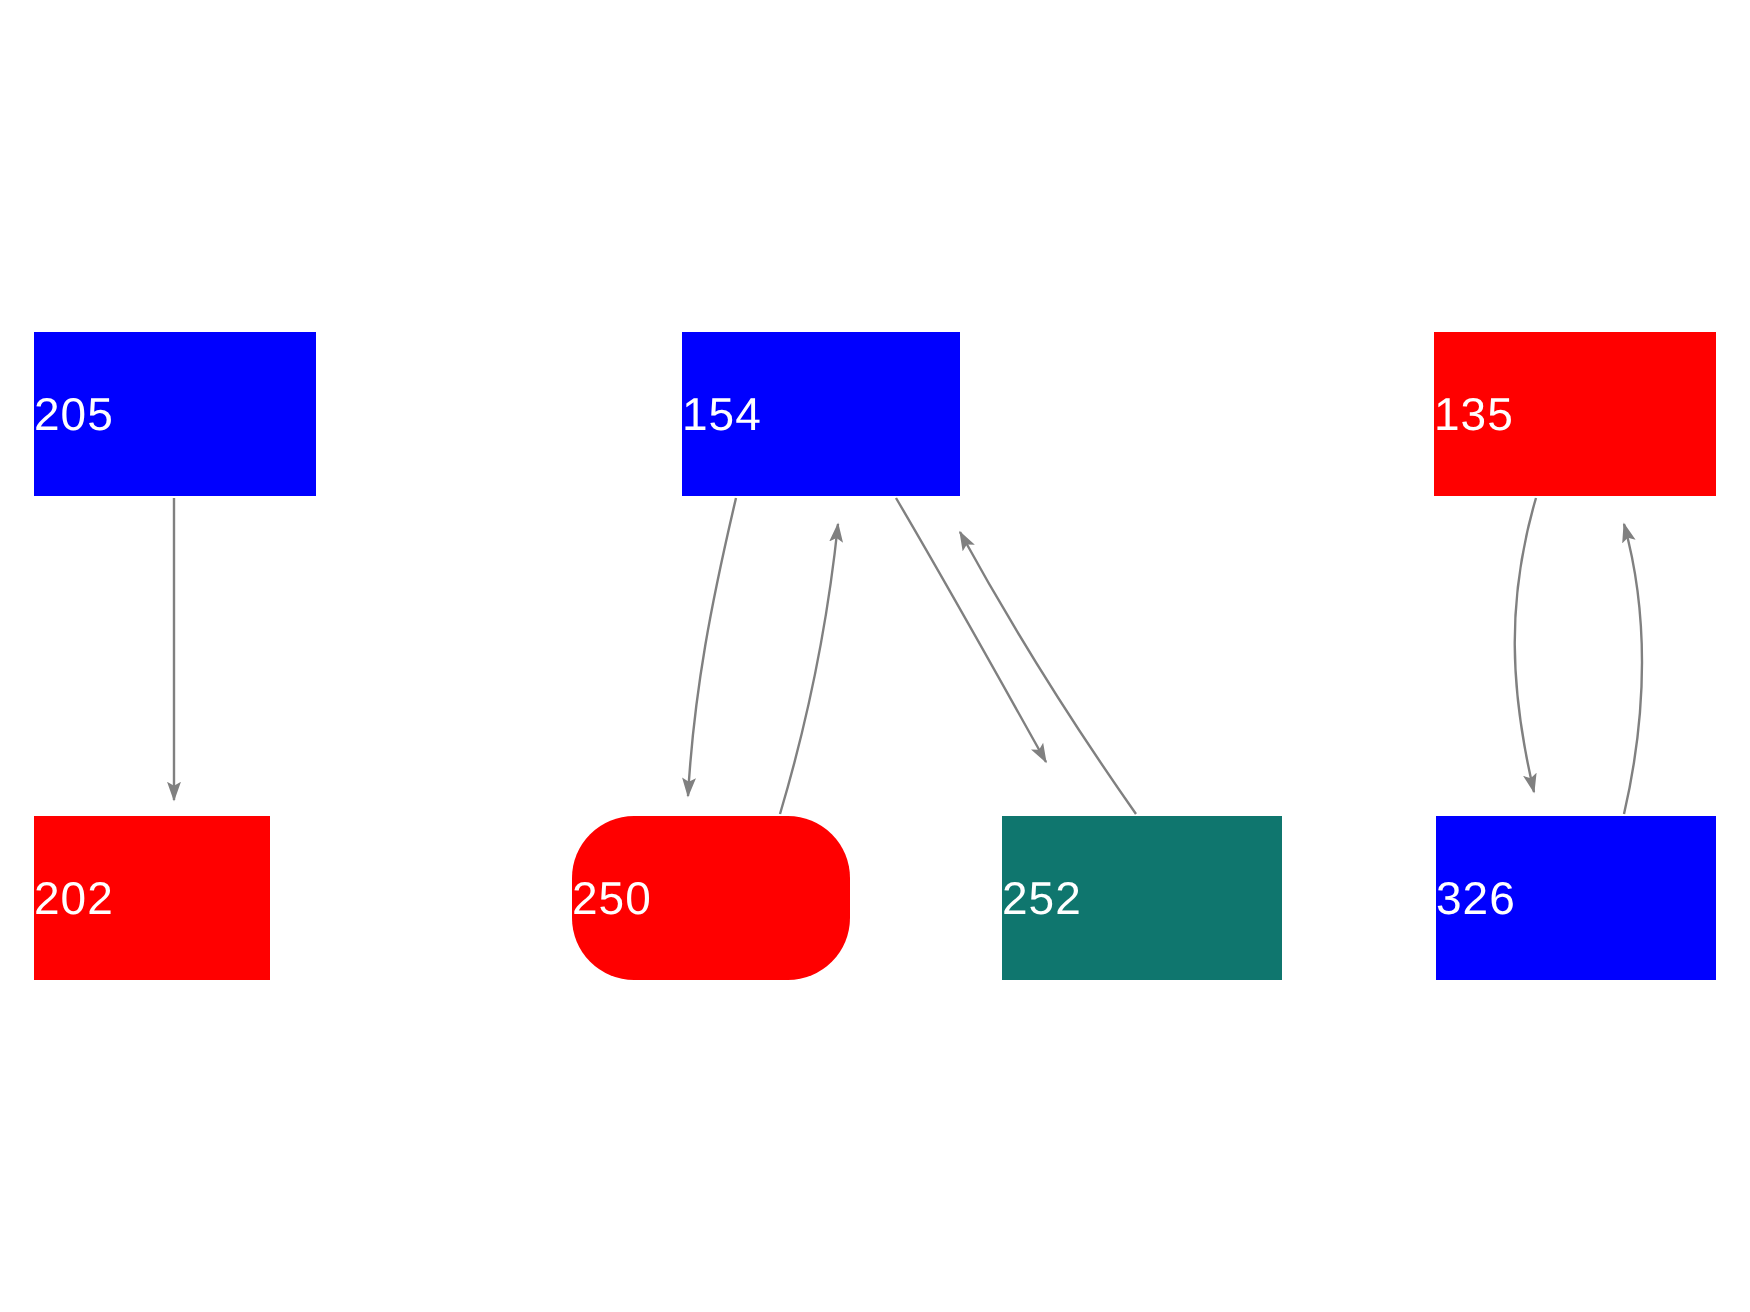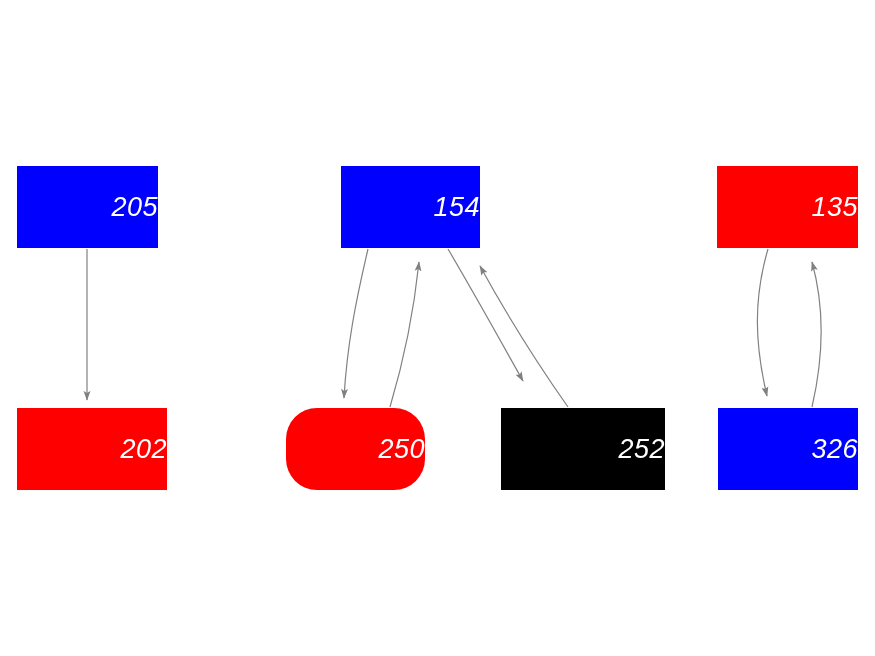--- a/index.html
+++ b/index.html
@@ -21,27 +21,26 @@
     top: 0;
     width: 875px;
     height: 656px;
     pointer-events: none;
   }
   .node {
     position: absolute;
     box-sizing: border-box;
     display: flex;
     align-items: center;
-    justify-content: flex-end;
+    justify-content: flex-start;
     color: #ffffff;
-    font-size: 27px;
+    font-size: 23px;
     line-height: 1;
     letter-spacing: 0.5px;
     user-select: none;
-    font-style: italic;
   }
   .node-label {
     display: block;
     pointer-events: none;
   }
 </style>
 </head>
 <body>
 
 <div id="canvas">
@@ -60,30 +59,30 @@
         <path d="M 568,407 C 535,360 503,308 480,266" fill="none" stroke="#808080" stroke-width="1.2" marker-end="url(#arrowhead)"></path>
         <path d="M 768,249 C 753,300 755,345 767,396" fill="none" stroke="#808080" stroke-width="1.2" marker-end="url(#arrowhead)"></path>
         <path d="M 812,407 C 824,355 824,305 812,262" fill="none" stroke="#808080" stroke-width="1.2" marker-end="url(#arrowhead)"></path>
       </g>
   </svg>
 
   <div id="nodes-group">
       <div class="node" style="left: 17px; top: 166px; width: 141px; height: 82px; background: rgb(0, 0, 255);">
         <span class="node-label" style="color: rgb(255, 255, 255);">205</span>
       </div>
-      <div class="node" style="left: 17px; top: 408px; width: 150px; height: 82px; background: rgb(255, 0, 0);">
+      <div class="node" style="left: 17px; top: 408px; width: 118px; height: 82px; background: rgb(255, 0, 0);">
         <span class="node-label" style="color: rgb(255, 255, 255);">202</span>
       </div>
       <div class="node" style="left: 341px; top: 166px; width: 139px; height: 82px; background: rgb(0, 0, 255);">
         <span class="node-label" style="color: rgb(255, 255, 255);">154</span>
       </div>
       <div class="node" style="left: 286px; top: 408px; width: 139px; height: 82px; background: rgb(255, 0, 0); border-radius: 31px;">
         <span class="node-label" style="color: rgb(255, 255, 255);">250</span>
       </div>
-      <div class="node" style="left: 501px; top: 408px; width: 164px; height: 82px; background: #000000;">
+      <div class="node" style="left: 501px; top: 408px; width: 140px; height: 82px; background: #0f766e;">
         <span class="node-label" style="color: rgb(255, 255, 255);">252</span>
       </div>
       <div class="node" style="left: 717px; top: 166px; width: 141px; height: 82px; background: rgb(255, 0, 0);">
         <span class="node-label" style="color: rgb(255, 255, 255);">135</span>
       </div>
       <div class="node" style="left: 718px; top: 408px; width: 140px; height: 82px; background: rgb(0, 0, 255);">
         <span class="node-label" style="color: rgb(255, 255, 255);">326</span>
       </div>
     </div>
 

